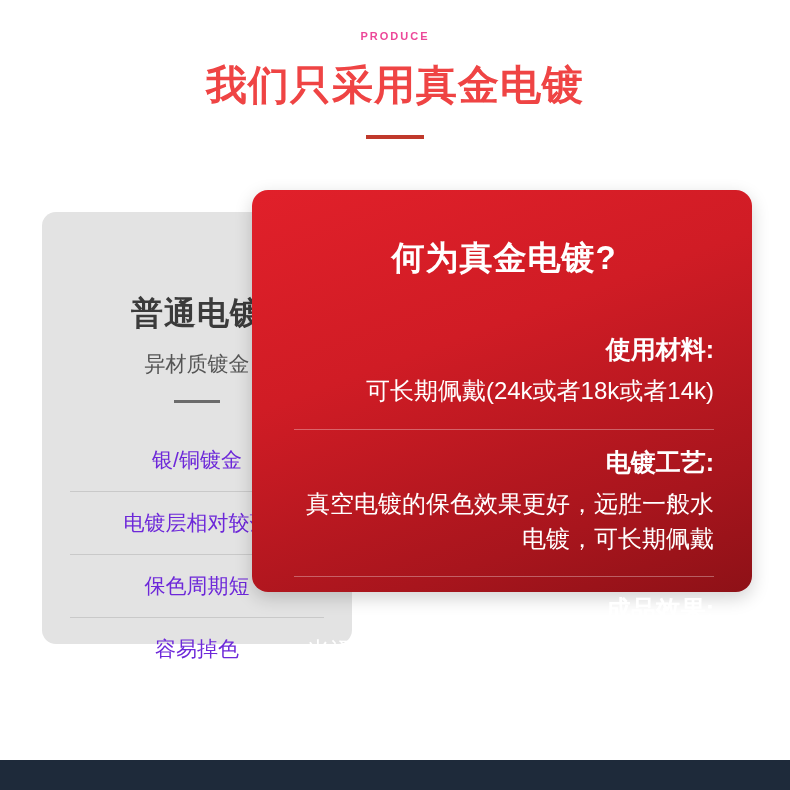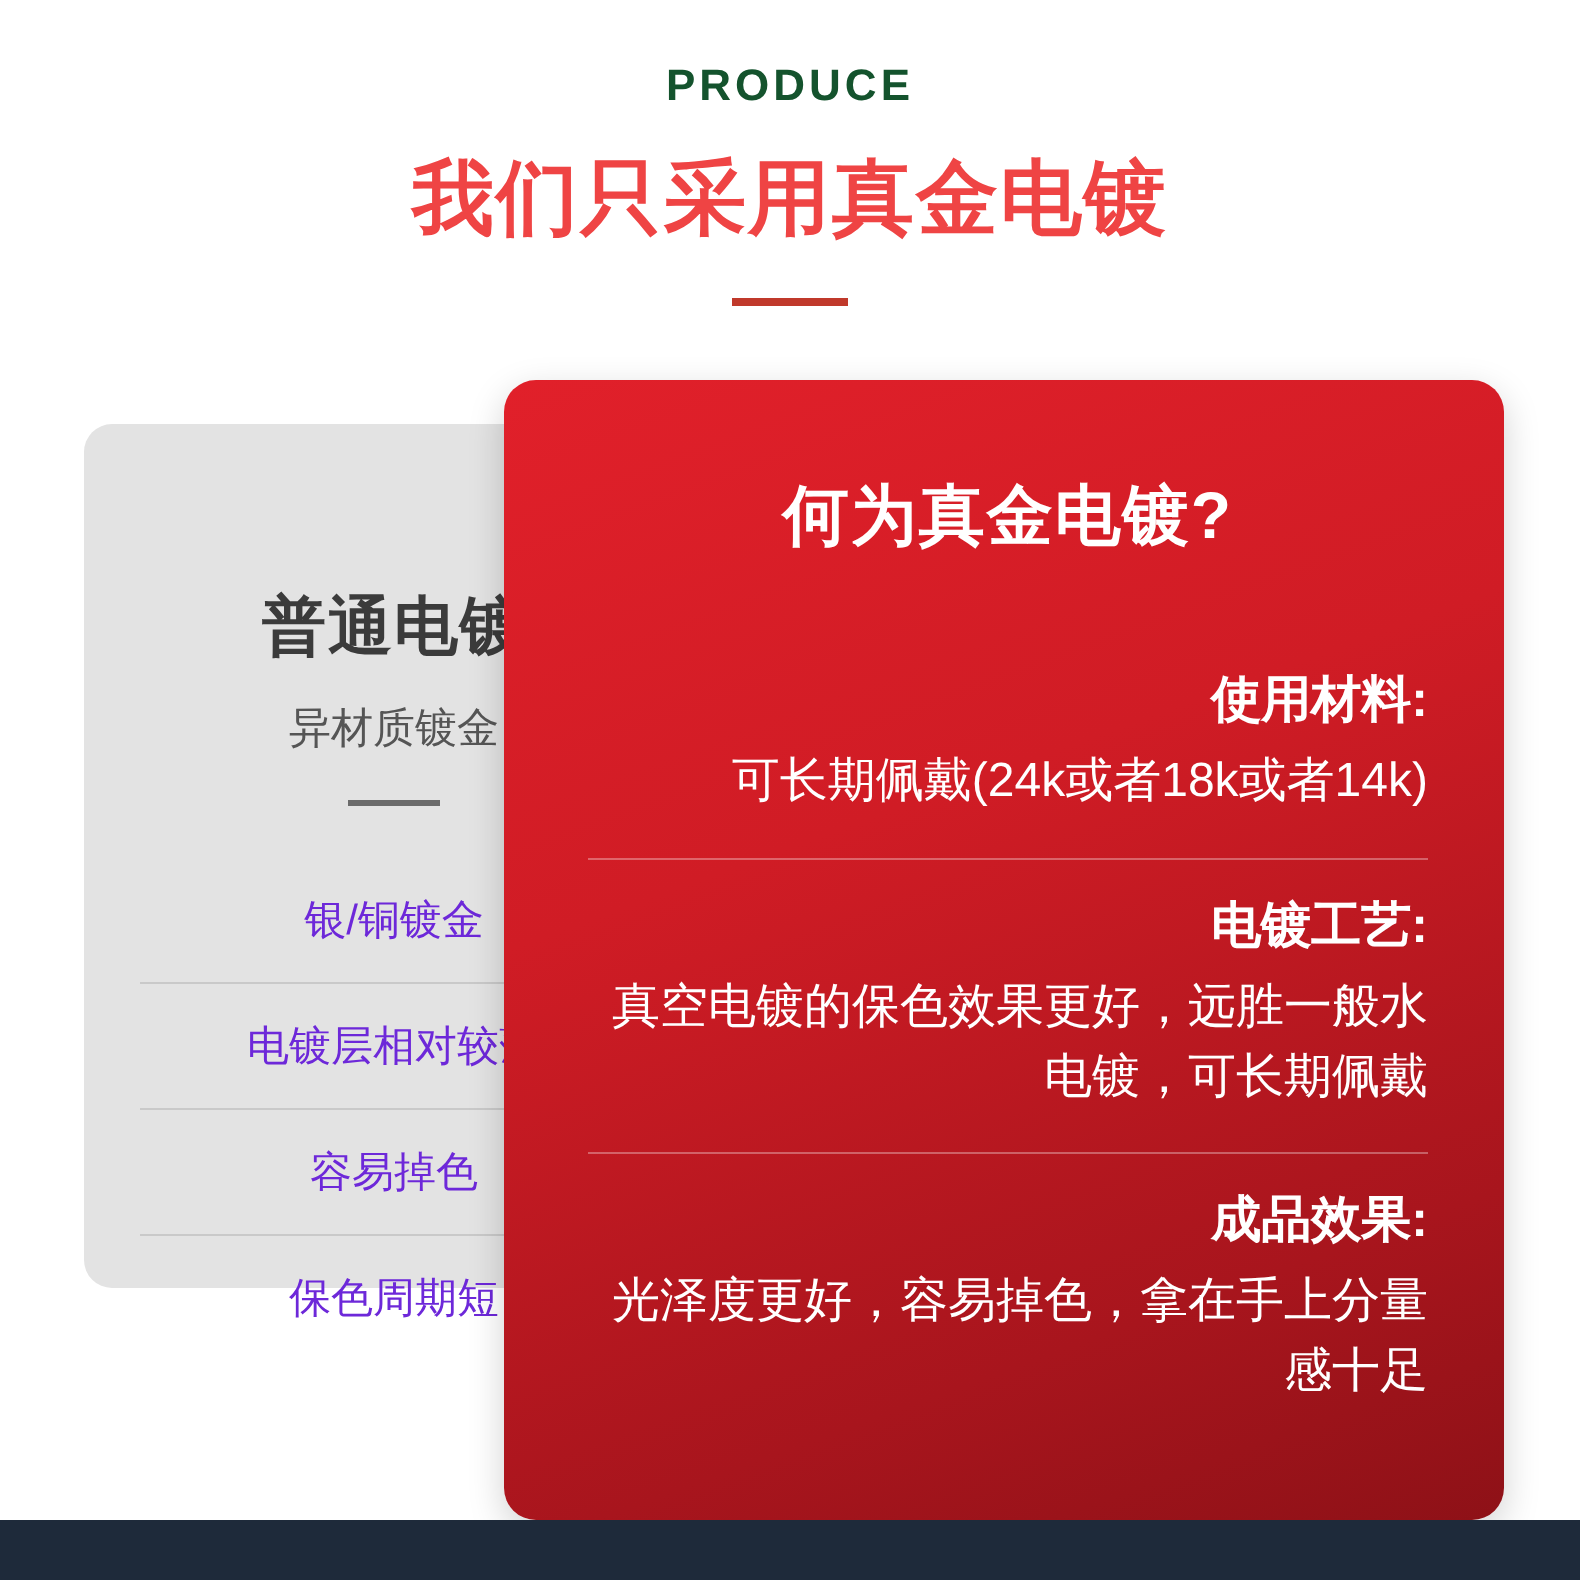--- a/index.html
+++ b/index.html
@@ -21,24 +21,24 @@
     height: 790px;
     box-sizing: border-box;
   }
 
   
   .header {
     padding-top: 30px;
     text-align: center;
   }
   .eyebrow {
-    font-size: 22px;
+    font-size: 11px;
     font-weight: bold;
     letter-spacing: 2px;
-    color: #14532d;
+    color: #ec4899;
   }
   .headline {
     margin-top: 16px;
     font-size: 41px;
     font-weight: bold;
     color: #ef4444;
     letter-spacing: 1px;
   }
   .divider {
     margin: 22px auto 0 auto;
@@ -98,21 +98,21 @@
   .grey-item:last-child {
     border-bottom: none;
   }
 
   
   .card-red {
     position: absolute;
     left: 252px;
     top: 0px;
     width: 500px;
-    height: 570px;
+    height: 402px;
     border-radius: 16px;
     background: linear-gradient(160deg, #e1202a 0%, #d01c25 38%, #a8151d 78%, #8e1117 100%);
     box-sizing: border-box;
     padding: 46px 38px 0 42px;
     color: #ffffff;
     box-shadow: 0 6px 18px rgba(0,0,0,0.18);
   }
   .red-title {
     text-align: center;
     font-size: 33px;
@@ -162,22 +162,22 @@
 
   <div class="cards">
 
     <div class="card-grey">
       <div class="grey-title">普通电镀</div>
       <div class="grey-sub">异材质镀金</div>
       <div class="grey-rule"></div>
       <div class="grey-list">
         <div class="grey-item">银/铜镀金</div>
         <div class="grey-item">电镀层相对较薄</div>
+        <div class="grey-item">保色周期短</div>
         <div class="grey-item">容易掉色</div>
-        <div class="grey-item">保色周期短</div>
       </div>
     </div>
 
     <div class="card-red">
       <div class="red-title">何为真金电镀?</div>
 
       <div class="red-block">
         <div class="red-label">使用材料:</div>
         <div class="red-text">可长期佩戴(24k或者18k或者14k)</div>
       </div>

